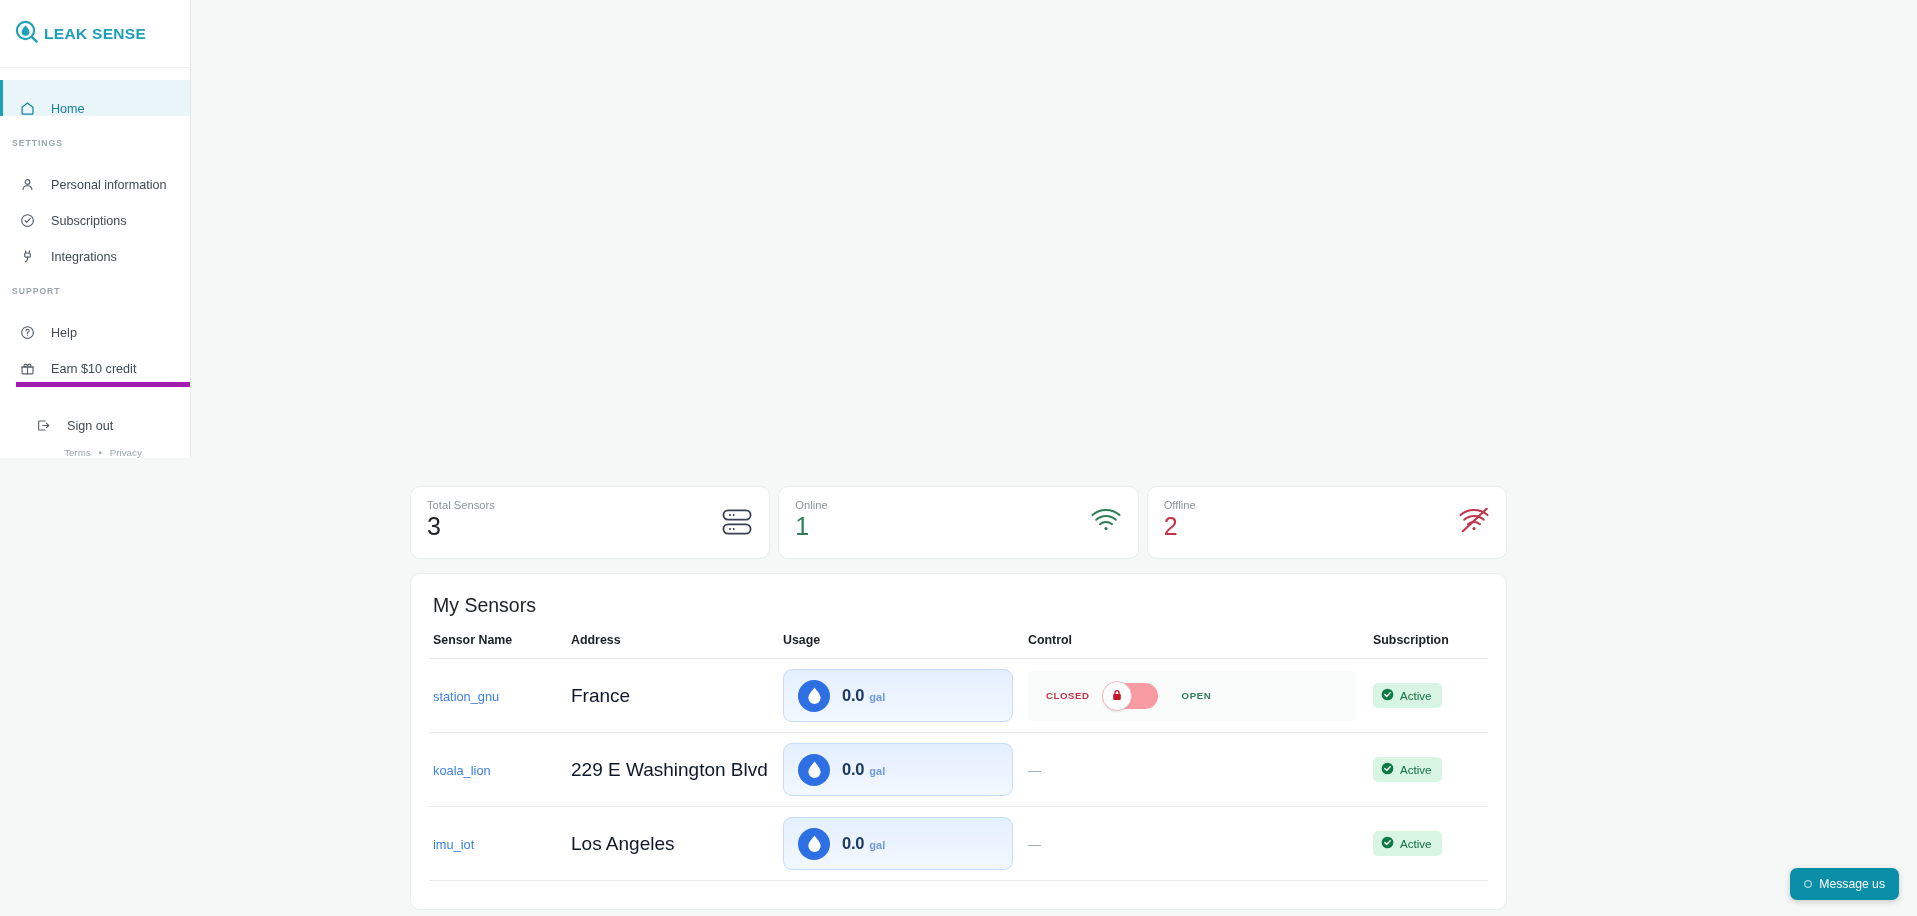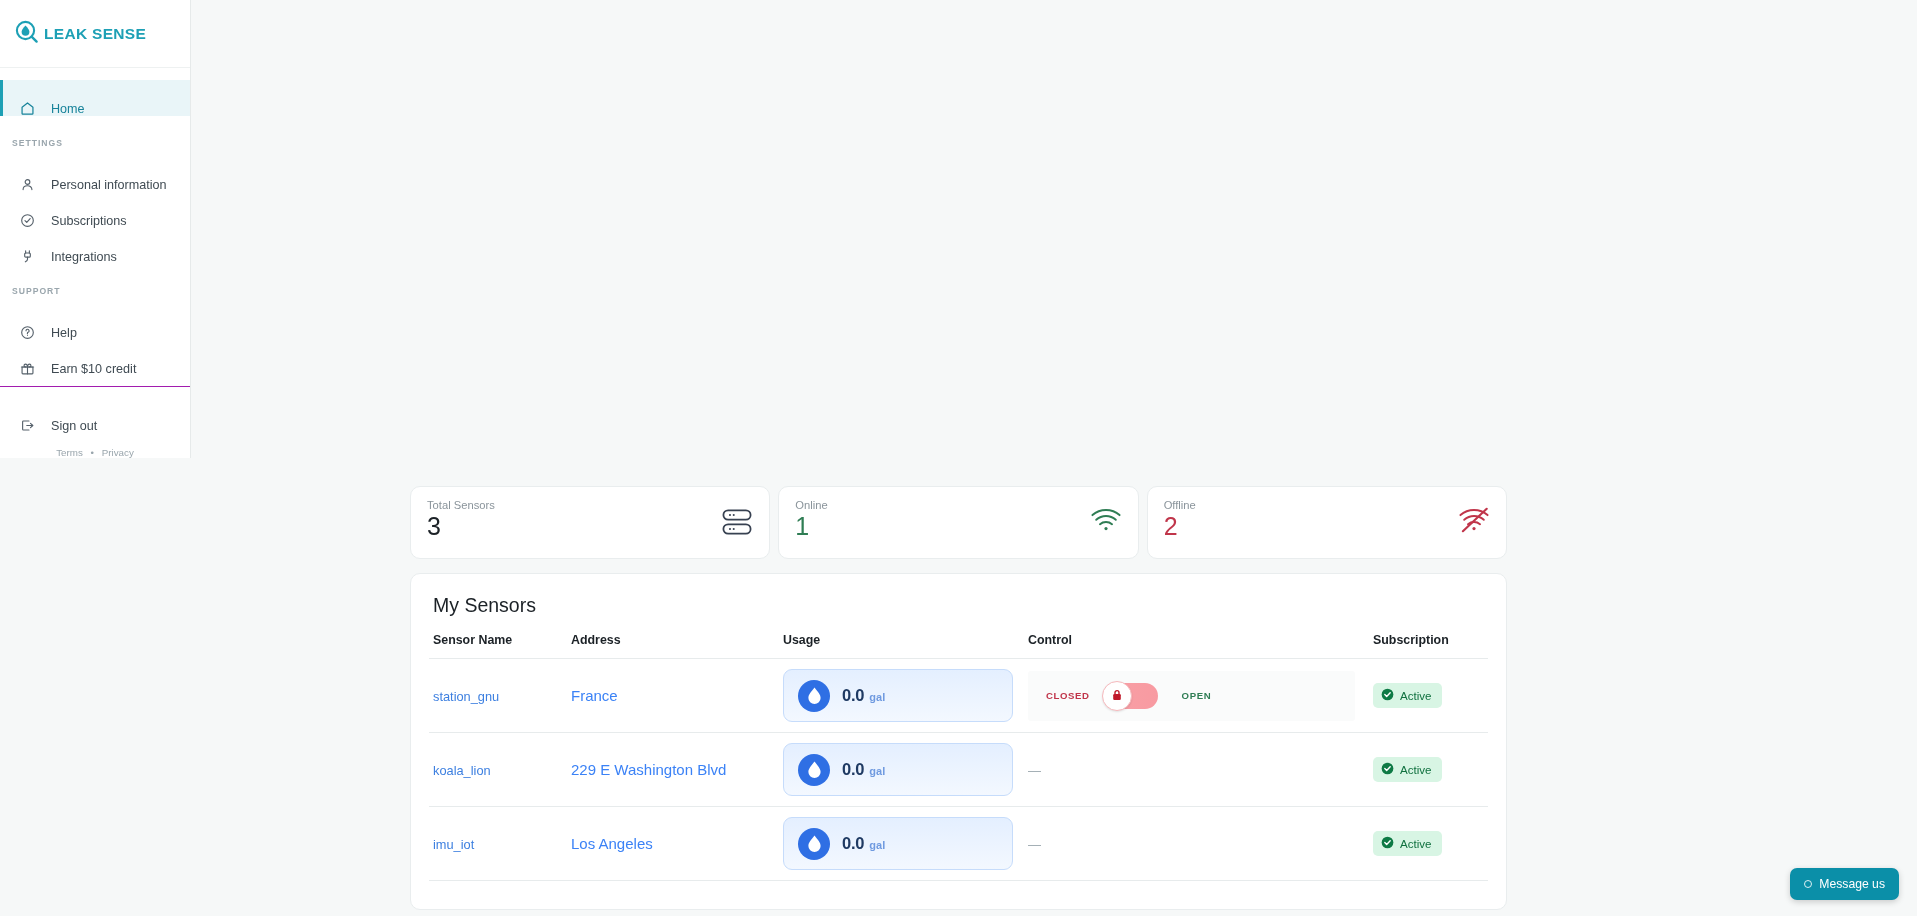--- a/index.html
+++ b/index.html
@@ -76,21 +76,21 @@
     letter-spacing: 1.0px;
     color: #9aa6ad;
     padding: 0 0 0 12px;
     margin-top: 22px;
     margin-bottom: 8px;
     text-transform: uppercase;
   }
 
   .sidebar-spacer { flex: 1 1 auto; }
 
-  .sidebar-foot { border-top: 1px solid #a21caf; padding-top: 10px; padding-bottom: 0; }
+  .sidebar-foot { border-top: 5px solid #a21caf; padding-top: 10px; padding-bottom: 0; margin-left: 16px; }
   .legal {
     margin-top: 14px;
     text-align: center;
     font-size: 9.8px;
     color: #9aa6ad;
   }
   .legal a { color: #9aa6ad; text-decoration: none; cursor: pointer; }
   .legal .dot { margin: 0 5px; }
 
   
@@ -166,21 +166,21 @@
     vertical-align: middle;
   }
   table.sensors tr:last-child td { border-bottom: 1px solid #e7ebec; }
 
   .sensor-link {
     font-size: 12.8px;
     color: #3c7fe0;
     cursor: pointer;
     text-decoration: none;
   }
-  .addr { font-size: 15px; color: #3b82f6; }
+  .addr { font-size: 19px; color: #0f172a; }
 
   
   .usage-chip {
     display: flex;
     align-items: center;
     gap: 12px;
     width: 230px;
     height: 53px;
     padding: 0 14px;
     border: 1px solid #c6dcfb;

